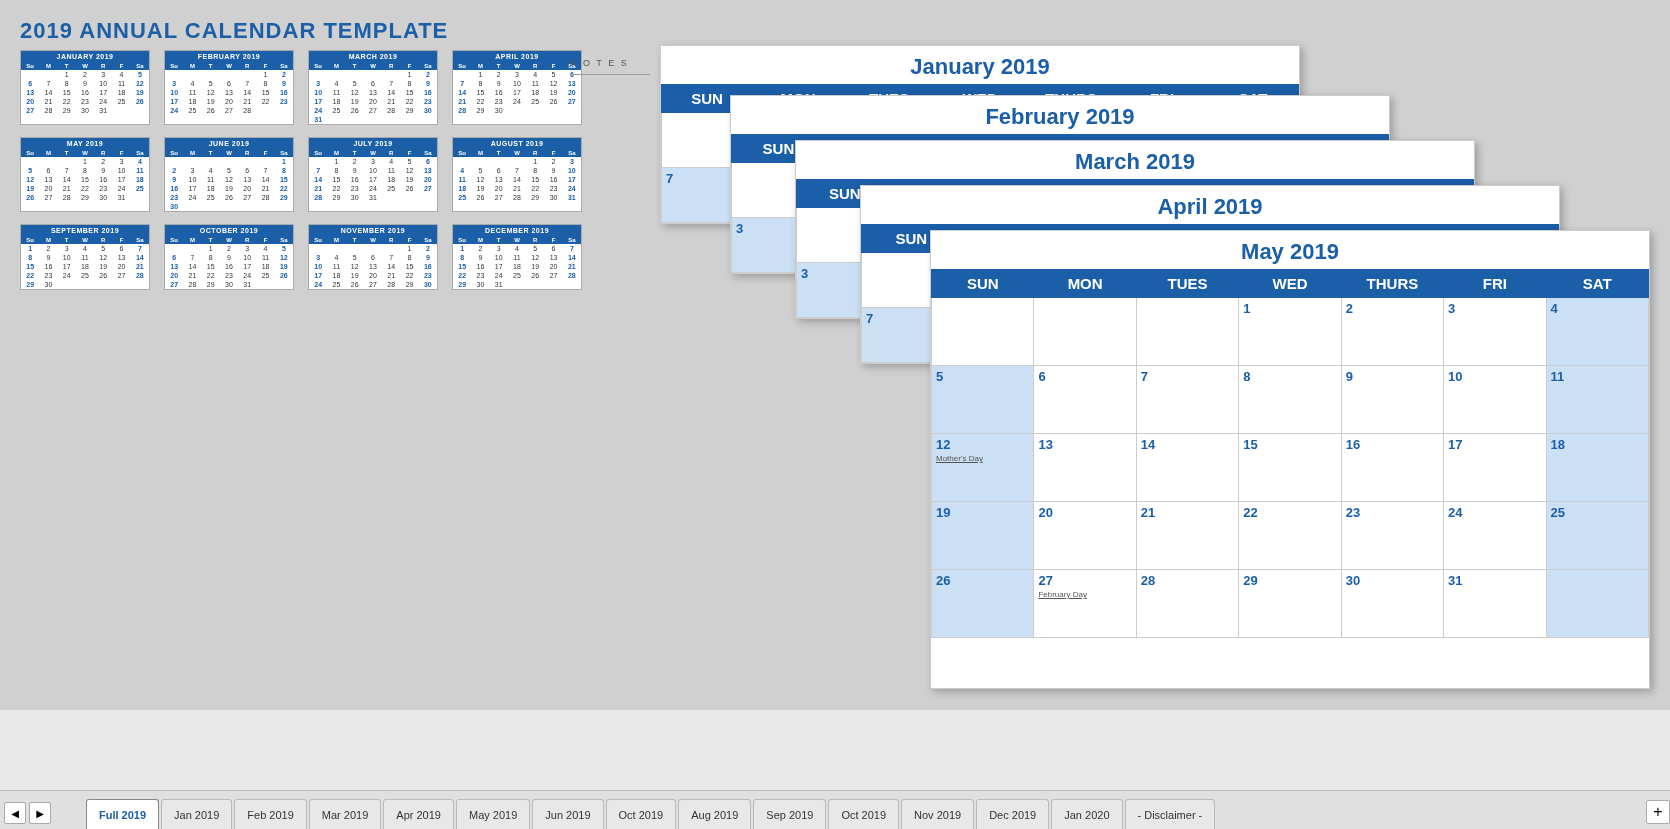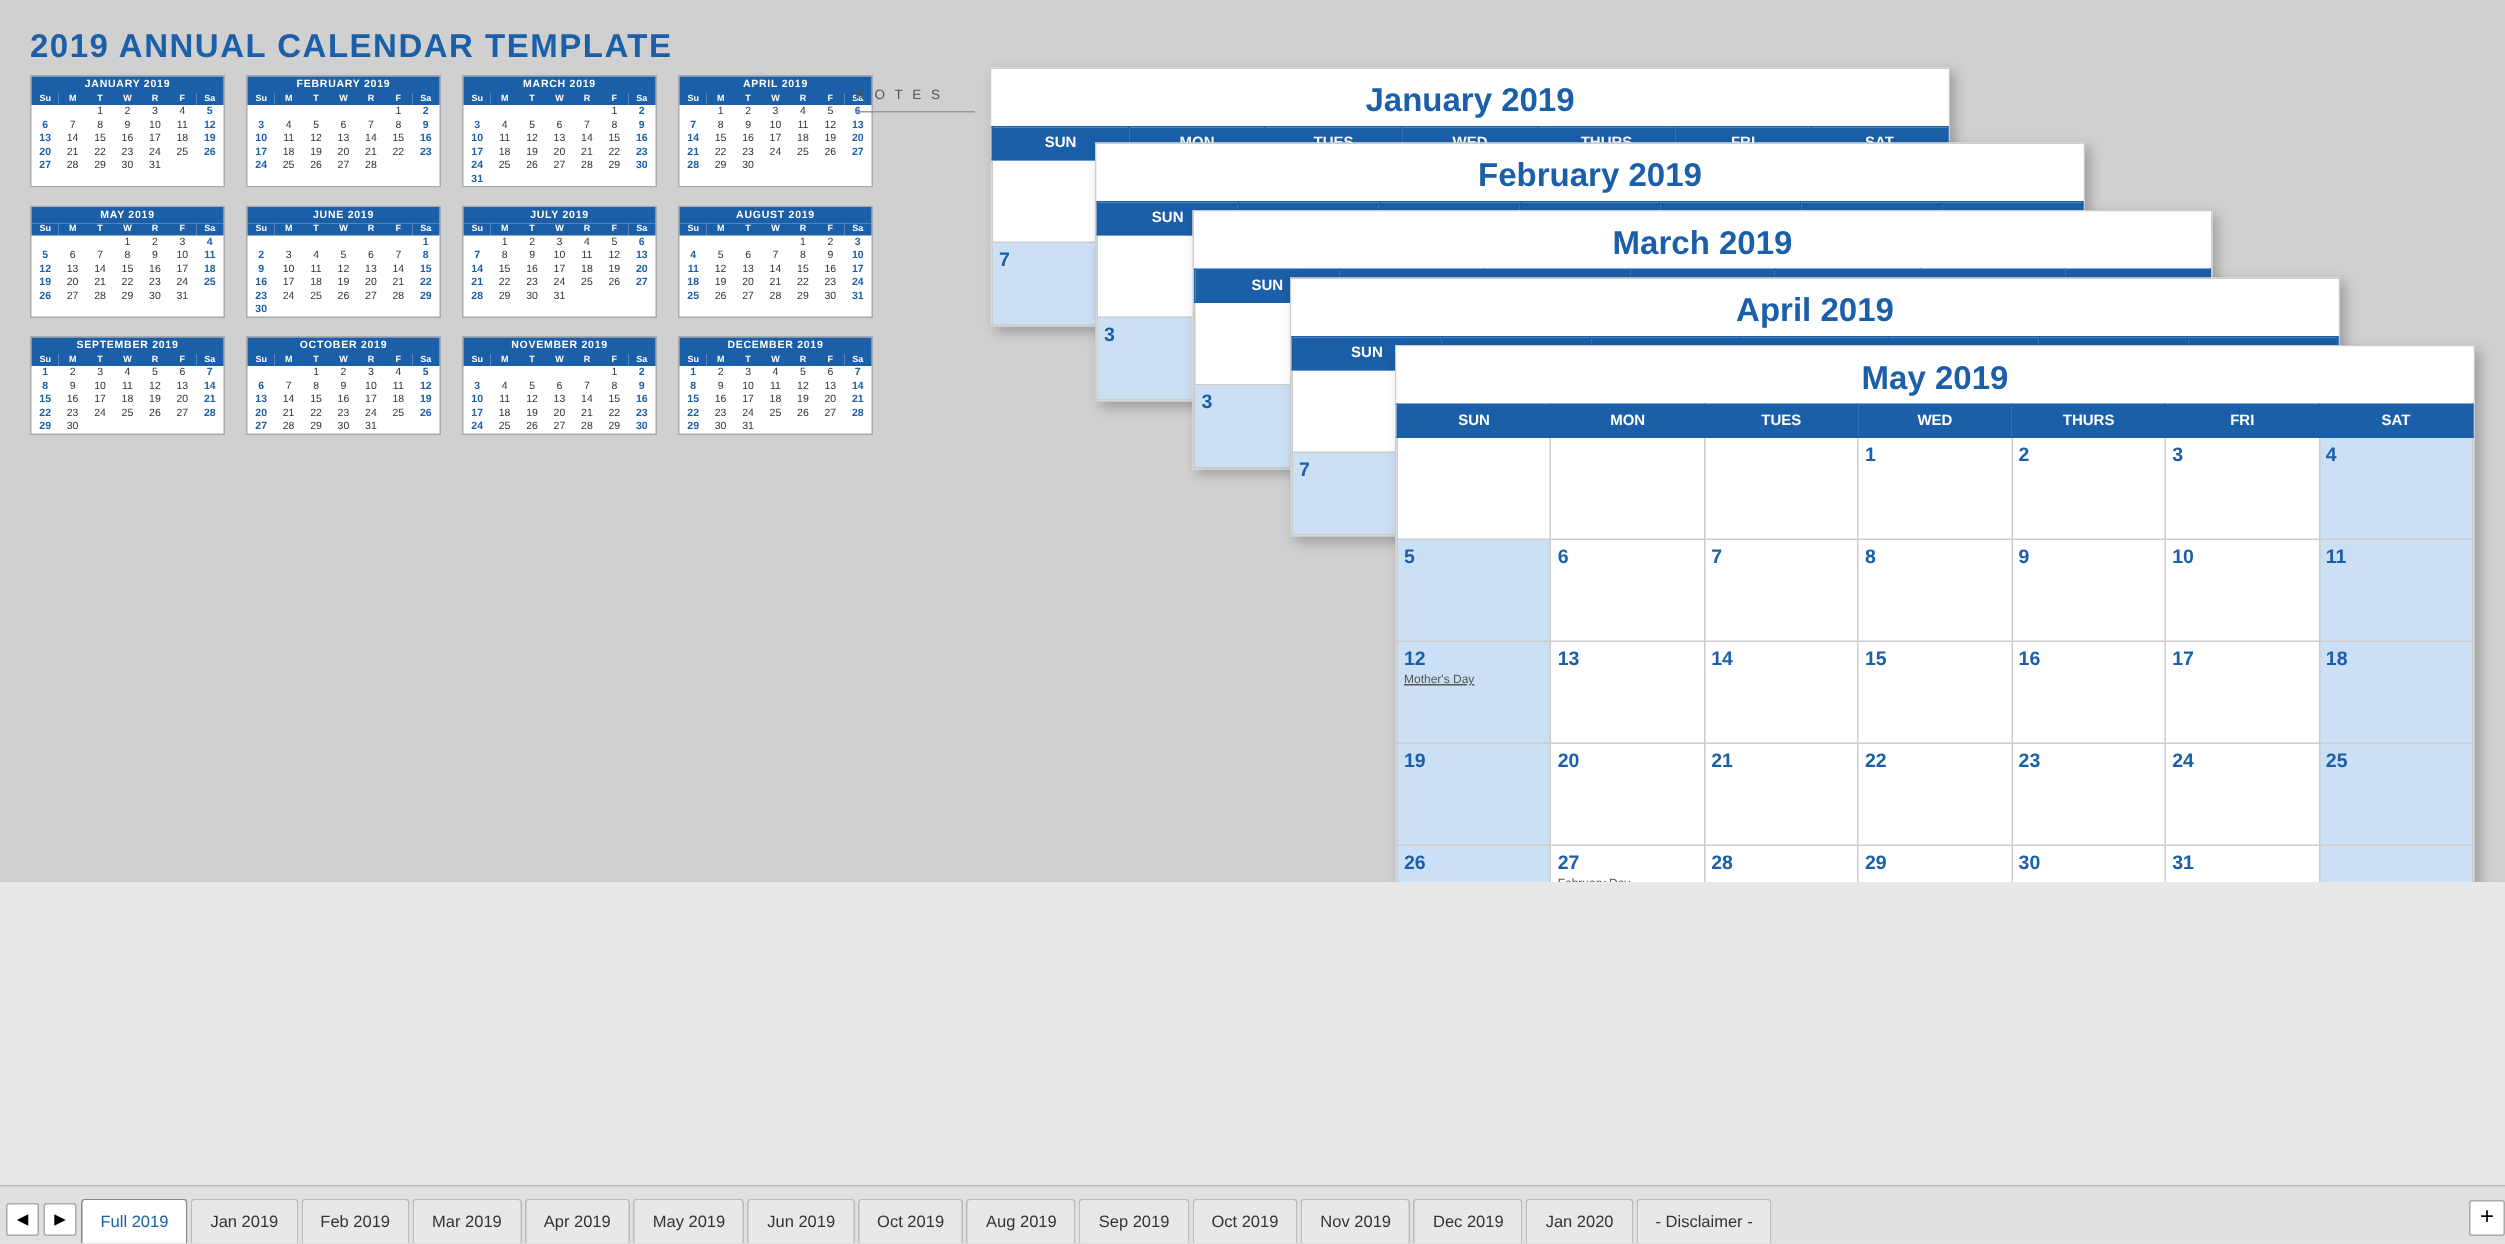--- a/index.html
+++ b/index.html
@@ -1,21 +1,21 @@
 <!DOCTYPE html>
 <html><head>
   <meta charset="utf-8">
   <style>
     * { box-sizing: border-box; margin: 0; padding: 0; }
     body { font-family: Arial, sans-serif; background: #e8e8e8; overflow: hidden; width: 1670px; height: 829px; }
 
     .main-area {
       background: #d0d0d0;
       width: 1670px;
-      height: 588px;
+      height: 710px;
       position: relative;
       overflow: hidden;
       padding: 18px 20px;
     }
 
     .page-title {
       font-size: 22px;
       font-weight: bold;
       color: #1a5fa8;
       margin-bottom: 14px;
@@ -114,21 +114,21 @@
     .big-cal table {
       width: 100%;
       border-collapse: collapse;
     }
 
     .big-cal table th {
       background: #1a5fa8;
       color: white;
       text-align: center;
       padding: 5px 2px;
-      font-size: 10px;
+      font-size: 15px;
       font-weight: bold;
       border: 1px solid #1a5fa8;
     }
 
     .big-cal table td {
       border: 1px solid #ccc;
       vertical-align: top;
       padding: 3px 4px;
       font-size: 11px;
       color: #333;
@@ -232,22 +232,23 @@
       background: #e8e8e8;
       margin-right: 2px;
       border-radius: 3px 3px 0 0;
       color: #333;
       white-space: nowrap;
     }
 
     .tab.active {
       background: white;
       color: #1a5fa8;
-      font-weight: normal;
+      font-weight: bold;
       border-color: #888;
+      margin-left: 32px;
     }
 
     .tab-nav-btn {
       width: 22px;
       height: 22px;
       display: flex;
       align-items: center;
       justify-content: center;
       background: white;
       border: 1px solid #aaa;

